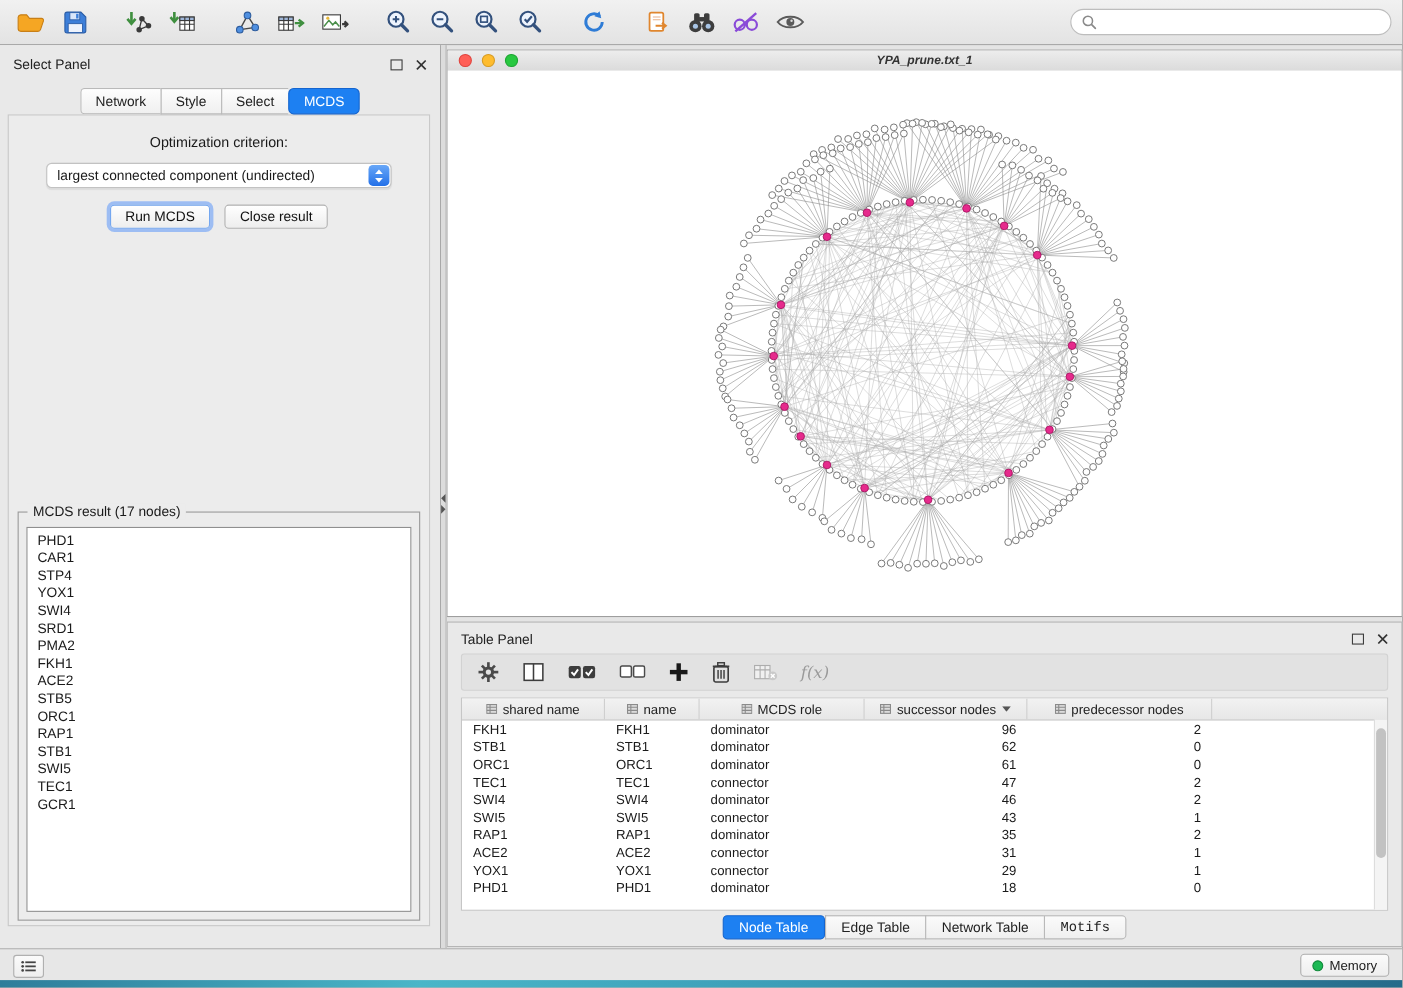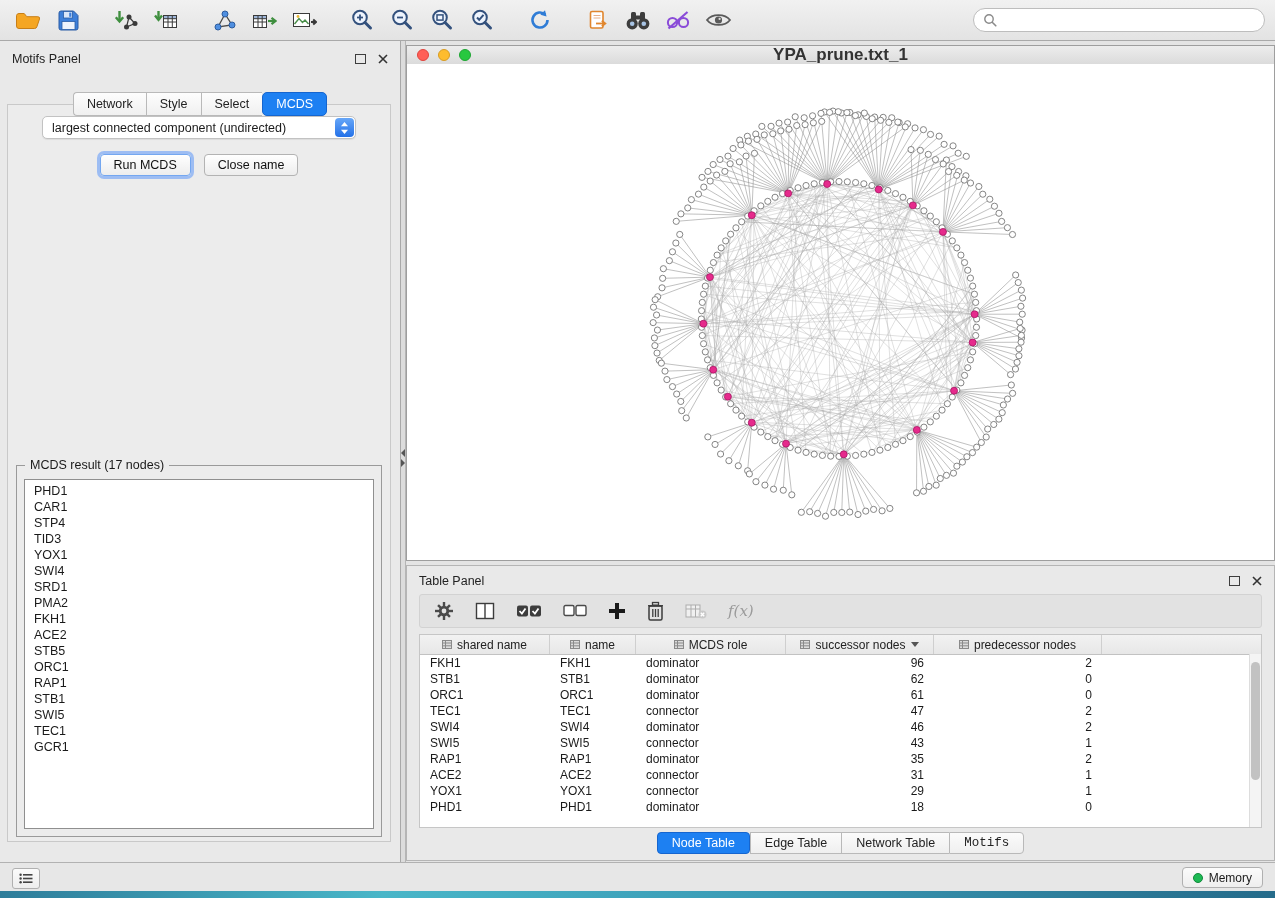--- a/index.html
+++ b/index.html
@@ -17,21 +17,21 @@
               border-radius:12px;display:flex;align-items:center;padding:0 9px;gap:6px;box-sizing:border-box;}
   .search-input{border:none;outline:none;flex:1;font-size:12px;background:transparent;font-family:inherit;}
 
   
   .control-panel{position:absolute;left:0;top:41px;width:401px;height:821px;background:#e9e9e9;
                  border-right:1px solid #a8a8a8;box-sizing:border-box;}
   .panel-header{height:24px;display:flex;align-items:center;padding:6px 12px 0;}
   .panel-title{font-size:12.5px;color:#222;}
   .win-icons{margin-left:auto;display:flex;gap:12px;align-items:center;}
   .float-icon{width:9px;height:8px;border:1.5px solid #3d3d3d;display:inline-block;}
-  .cp-tabs{display:flex;justify-content:center;margin-top:21px;position:relative;z-index:2;}
+  .cp-tabs{display:flex;justify-content:center;margin-top:9px;position:relative;z-index:2;}
   .ctab{font-size:12.5px;padding:4px 13px;background:linear-gradient(#fdfdfd,#f0f0f0);
         border:1px solid #b9b9b9;border-right:none;color:#222;}
   .ctab:first-child{border-radius:4px 0 0 4px;}
   .ctab:last-child{border-right:1px solid #b9b9b9;border-radius:0 4px 4px 0;}
   .ctab.active{background:#1d80f2;color:#fff;border:1px solid #1565cf;border-radius:5px;}
   .cp-body{position:absolute;left:7px;right:9px;top:63px;bottom:20px;background:#ececec;border:1px solid #c9c9c9;}
   .opt-label{text-align:center;margin-top:17px;font-size:13px;}
   .dropdown{margin:11px auto 0;width:314px;height:23px;background:#fff;border:1px solid #c2c2c2;border-radius:5px;
             display:flex;align-items:center;box-sizing:border-box;box-shadow:0 1px 1px rgba(0,0,0,.07);}
   .dd-text{flex:1;font-size:12.5px;padding-left:9px;white-space:nowrap;overflow:hidden;}
@@ -59,21 +59,21 @@
   
   .network-window{position:absolute;left:406px;top:45px;right:0;height:516px;background:#fff;
                   border:1px solid #9e9e9e;box-sizing:border-box;}
   .nw-titlebar{height:18px;background:linear-gradient(#ededed,#dbdbdb);border-bottom:1px solid #b0b0b0;
                position:relative;display:flex;align-items:center;justify-content:center;}
   .lights{position:absolute;left:10px;top:3px;display:flex;gap:9px;}
   .light{width:12px;height:12px;border-radius:50%;box-sizing:border-box;}
   .light.red{background:#ff5f57;border:1px solid #e0443e;}
   .light.yellow{background:#febc2e;border:1px solid #d89c22;}
   .light.green{background:#28c840;border:1px solid #1da532;}
-  .nw-title{font-size:17px;font-weight:bold;color:#333;}
+  .nw-title{font-size:11px;font-weight:bold;color:#333;font-style:italic;}
   .nw-canvas{position:absolute;left:0;top:18px;right:0;bottom:0;background:#fff;overflow:hidden;}
   .nw-canvas svg{width:100%;height:100%;display:block;}
 
   
   .table-panel{position:absolute;left:406px;top:565px;right:0;height:296px;background:#e9e9e9;
                border:1px solid #b5b5b5;box-sizing:border-box;}
   .tp-header{height:22px;display:flex;align-items:center;padding:4px 12px 0;justify-content:flex-end;}
   .tp-toolbar{position:absolute;left:12px;right:12px;top:28px;height:34px;background:#e2e2e2;
               border:1px solid #d2d2d2;border-radius:3px;display:flex;align-items:center;gap:21px;padding:0 14px;box-sizing:border-box;}
   .fx-label{font-family:"DejaVu Serif","Liberation Serif",serif;font-style:italic;color:#9a9a9a;font-size:15px;}
@@ -259,55 +259,55 @@
       <svg width="14" height="14" viewBox="0 0 14 14">
           <circle cx="6" cy="6" r="4.2" fill="none" stroke="#8a8a8a" stroke-width="1.4"></circle>
           <line x1="9.2" y1="9.2" x2="12.8" y2="12.8" stroke="#8a8a8a" stroke-width="1.6" stroke-linecap="round"></line>
         </svg>
       <input class="search-input" value="" style="">
     </div>
   </div>
 
   <div class="control-panel">
     <div class="panel-header">
-      <span class="panel-title">Motifs Panel</span>
+      <span class="panel-title">Select Panel</span>
       <span class="win-icons">
         <span class="float-icon"></span>
         <svg width="10" height="10" viewBox="0 0 10 10">
             <path d="M1 1 L9 9 M9 1 L1 9" stroke="#333" stroke-width="1.6"></path>
           </svg>
       </span>
     </div>
     <div class="cp-tabs">
         <div class="ctab">Network</div>
         <div class="ctab">Style</div>
         <div class="ctab">Select</div>
         <div class="ctab active">MCDS</div>
       </div>
     <div class="cp-body">
+      <div class="opt-label">Optimization criterion:</div>
       <div class="dropdown">
         <span class="dd-text">largest connected component (undirected)</span>
         <span class="dd-stepper">
           <svg width="9" height="14" viewBox="0 0 9 14">
               <path d="M4.5 1 L8 5.2 H1 Z" fill="#fff"></path>
               <path d="M4.5 13 L1 8.8 H8 Z" fill="#fff"></path>
             </svg>
         </span>
       </div>
       <div class="btn-row">
         <button class="btn focused">Run MCDS</button>
-        <button class="btn">Close name</button>
+        <button class="btn">Close result</button>
       </div>
       <div class="mcds-fieldset">
         <span class="mcds-legend">MCDS result (17 nodes)</span>
         <div class="mcds-list">
             <div class="mcds-item">PHD1</div>
             <div class="mcds-item">CAR1</div>
             <div class="mcds-item">STP4</div>
-            <div class="mcds-item">TID3</div>
             <div class="mcds-item">YOX1</div>
             <div class="mcds-item">SWI4</div>
             <div class="mcds-item">SRD1</div>
             <div class="mcds-item">PMA2</div>
             <div class="mcds-item">FKH1</div>
             <div class="mcds-item">ACE2</div>
             <div class="mcds-item">STB5</div>
             <div class="mcds-item">ORC1</div>
             <div class="mcds-item">RAP1</div>
             <div class="mcds-item">STB1</div>

